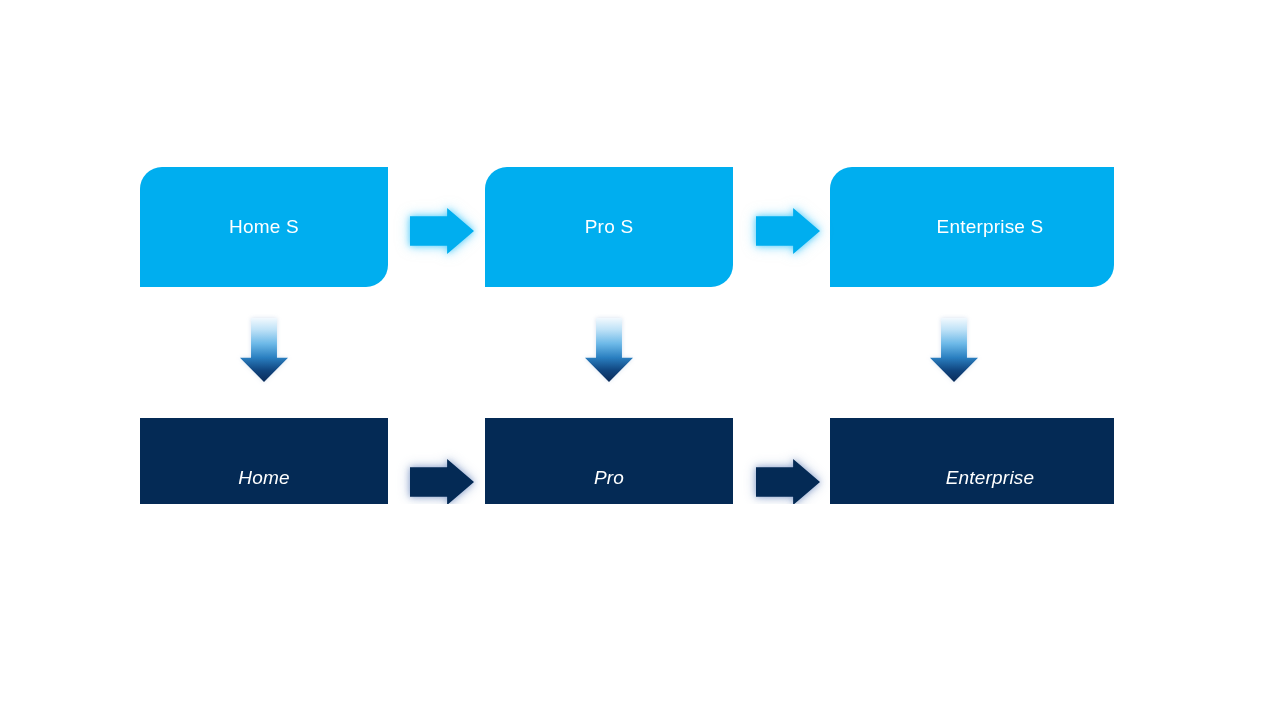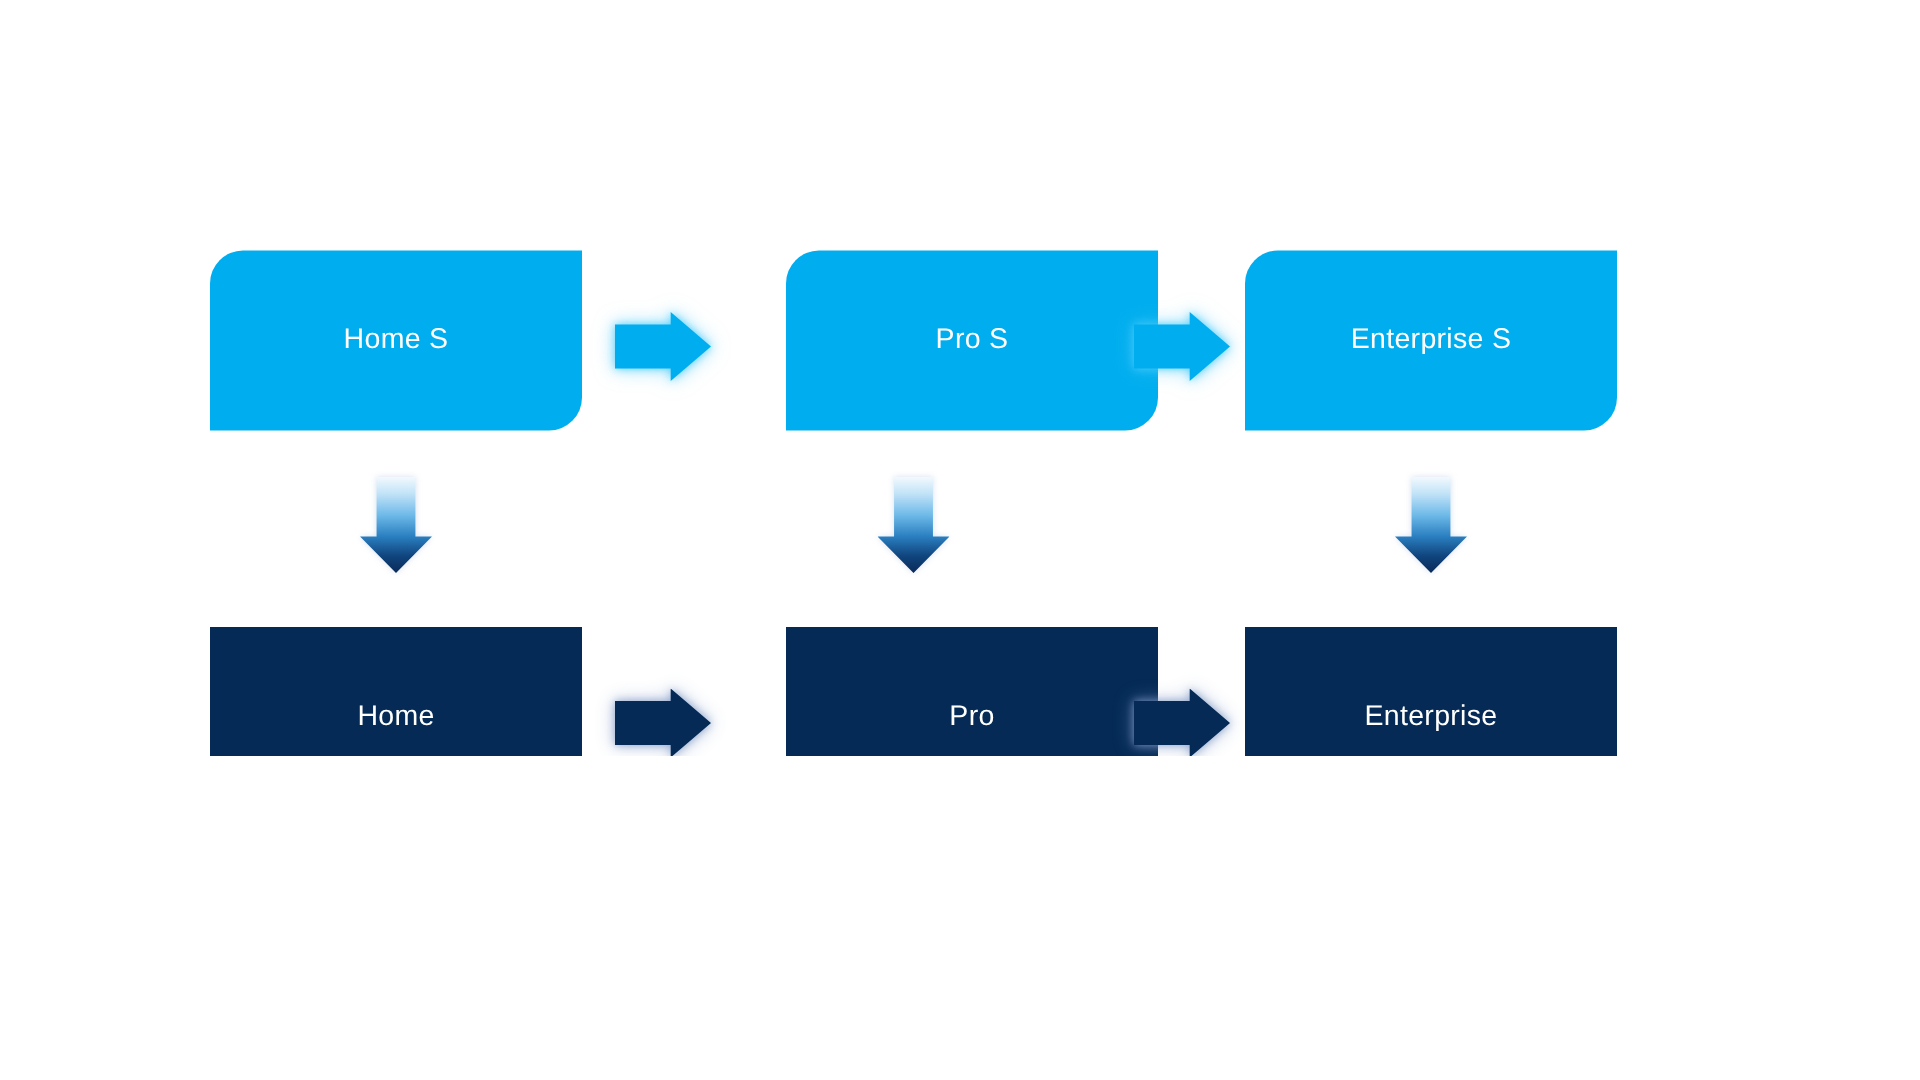--- a/index.html
+++ b/index.html
@@ -28,24 +28,25 @@
     letter-spacing: 0.2px;
   }
   .box.top {
     top: 167px;
     background: var(--top-box, #00aeef);
     border-radius: 22px 0 22px 0;
   }
   .box.bottom {
     top: 418px;
     background: var(--bottom-box, #042a55);
+    font-style: italic;
   }
   .col1 { left: 140px; }
-  .col2 { left: 485px; margin-left: 39px; }
-  .col3 { left: 830px; }
+  .col2 { left: 485px; }
+  .col3 { left: 830px; padding-left: 36px; }
 
   
   .arrow-right-wrap {
     position: absolute;
     width: 64px;
     height: 46px;
   }
   .arrow-right-wrap.rowtop { top: 208px; }
   .arrow-right-wrap.rowbottom { top: 459px; }
   .gap1 { left: 410px; }

